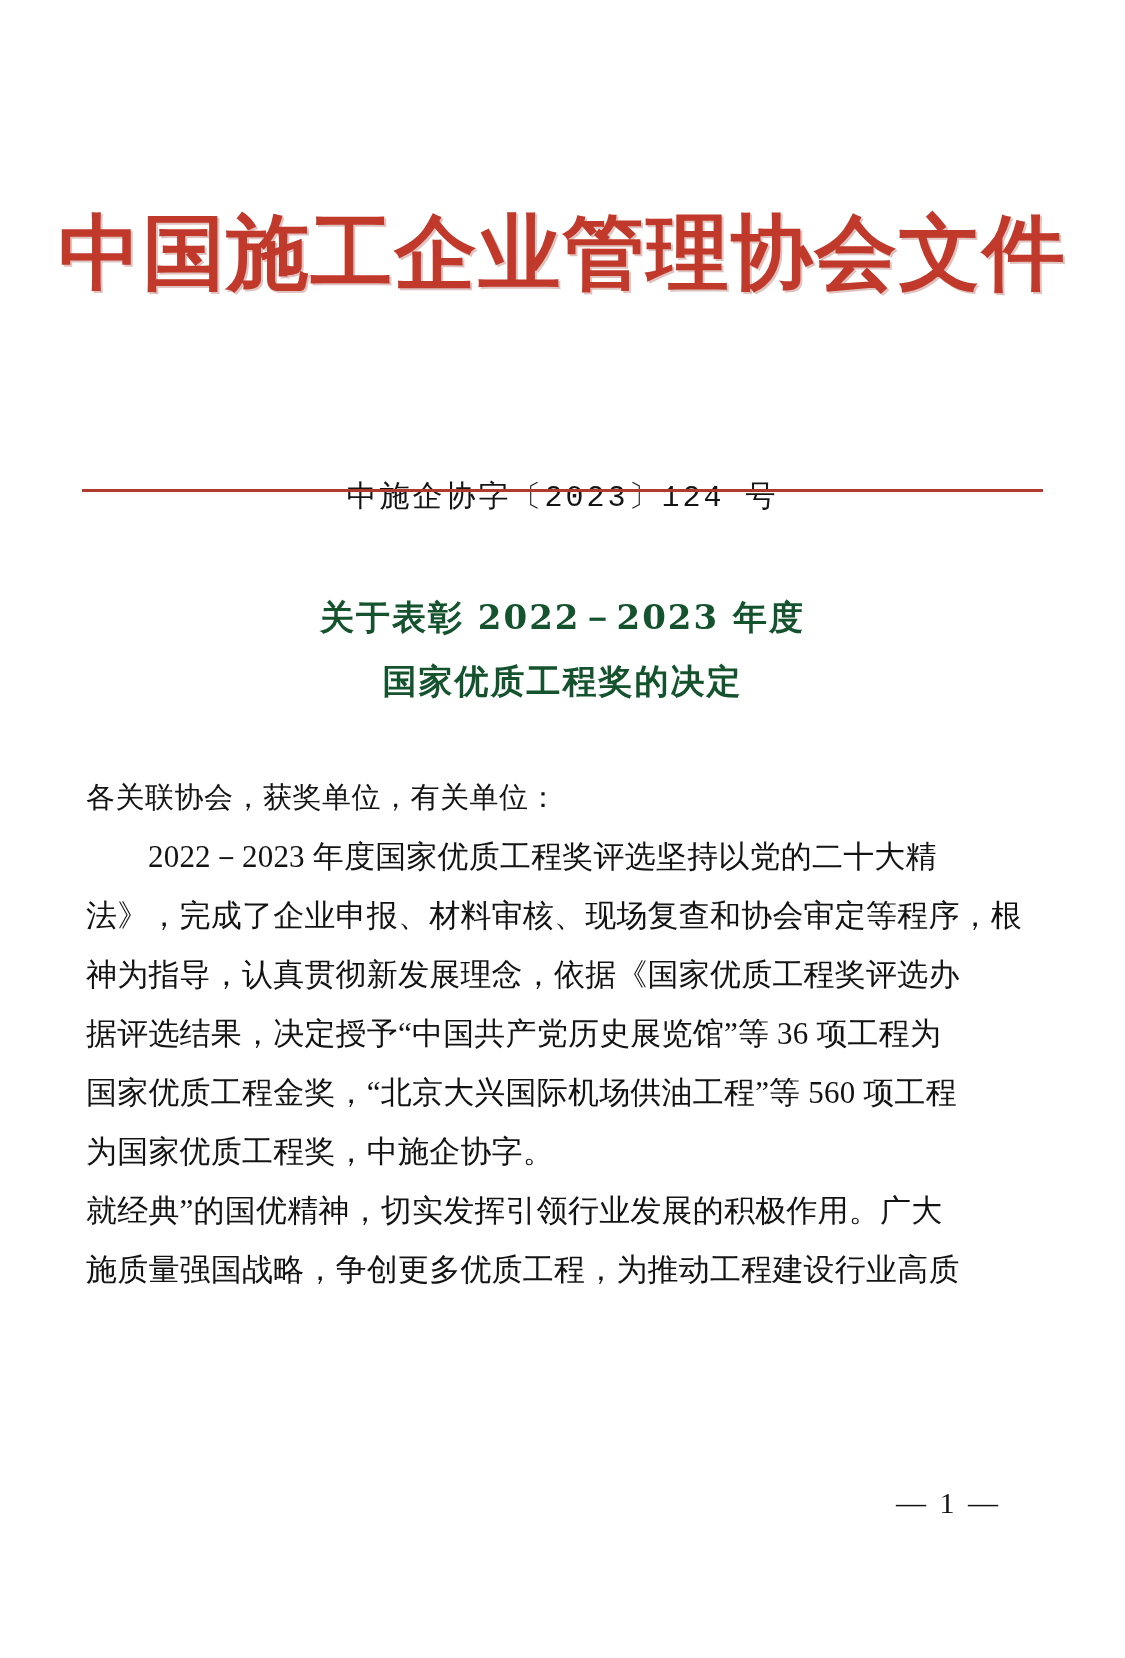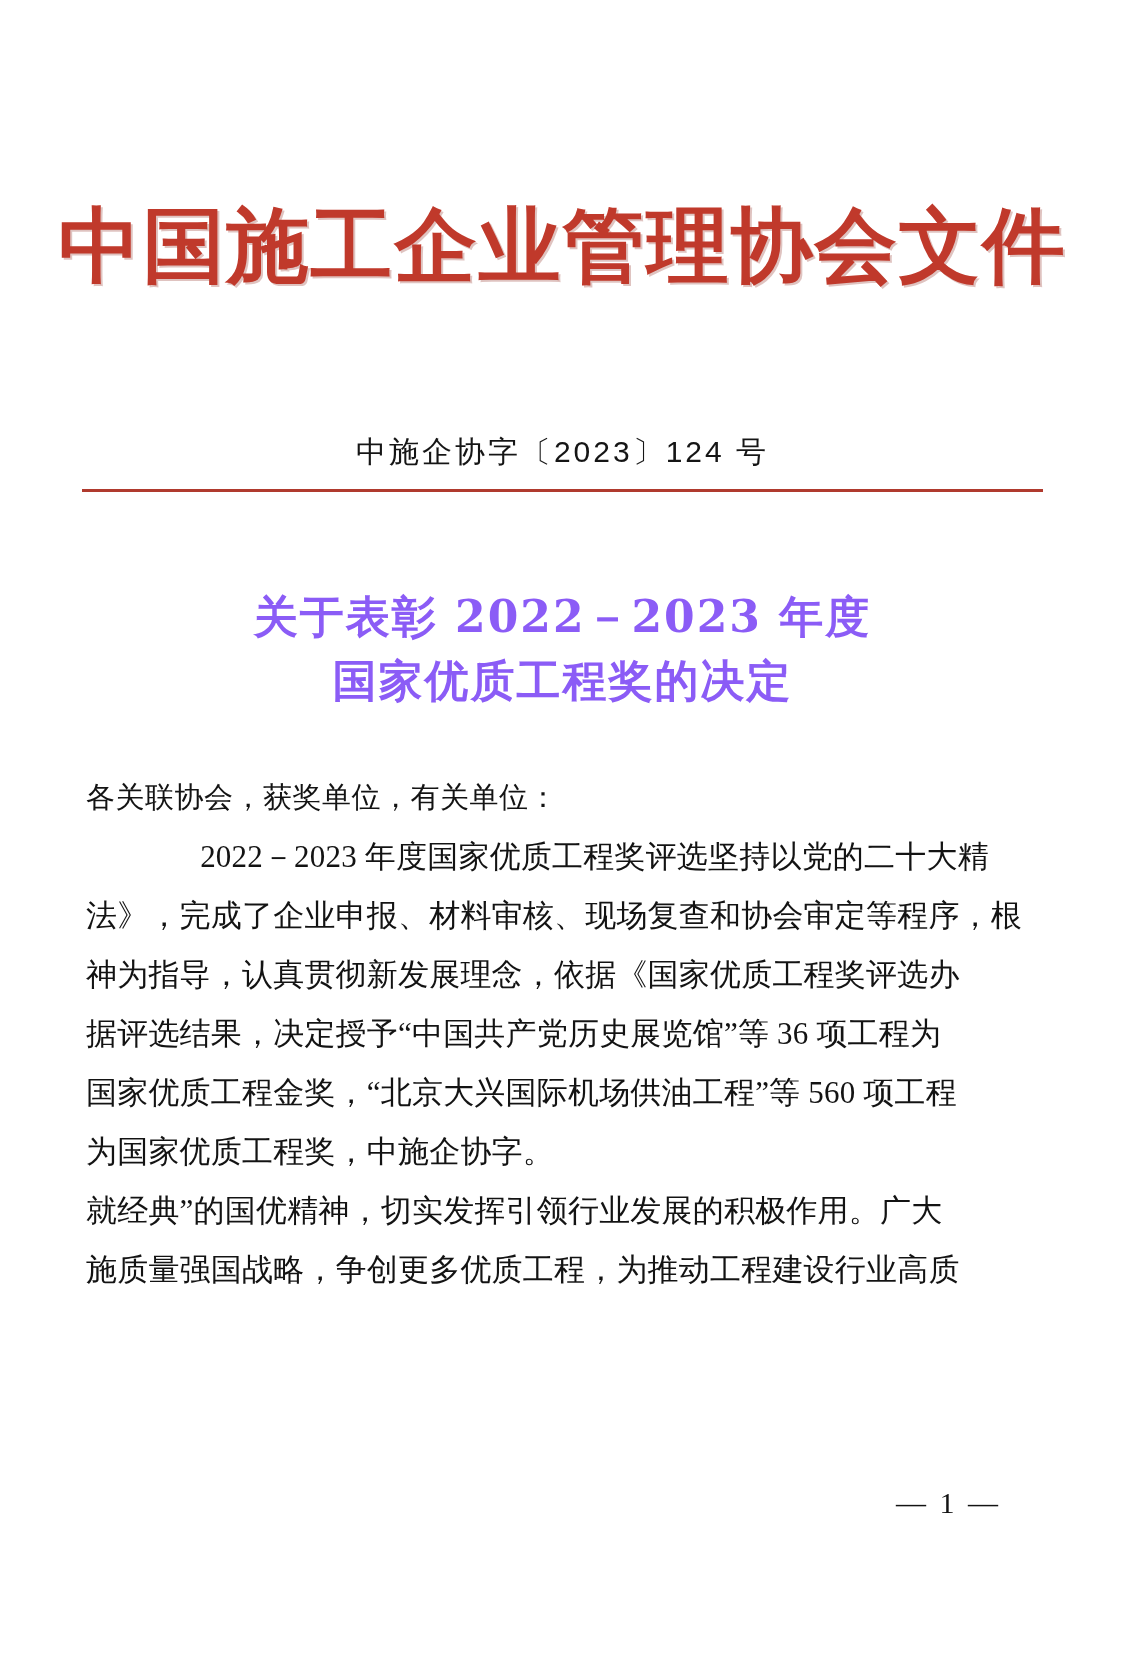--- a/index.html
+++ b/index.html
@@ -24,44 +24,45 @@
   .masthead {
     position: absolute;
     left: 0;
     right: 0;
     top: 212px;
     text-align: center;
   }
   .masthead-title {
     display: inline-block;
     color: #c0392b;
-    font-family: Liberation Mono, monospace;
+    font-family: Liberation Sans, sans-serif;
     font-weight: 700;
     font-size: 82px;
     line-height: 1.0;
     letter-spacing: 2px;
     text-shadow: 2px 2px 0 rgba(140,40,30,0.28);
     white-space: nowrap;
   }
 
   
   .doc-number-row {
     position: absolute;
     left: 0;
     right: 0;
     top: 432px;
     text-align: center;
   }
   .doc-number {
     display: inline-block;
     color: #151515;
-    font-family: Liberation Sans, sans-serif;
+    font-family: Liberation Mono, monospace;
     font-size: 30px;
     letter-spacing: 3px;
     white-space: nowrap;
+    margin-top: 44px;
   }
 
   
   .divider {
     position: absolute;
     left: 82px;
     right: 82px;
     top: 489px;
     height: 3px;
     background: #b03a2e;
@@ -70,24 +71,24 @@
   
   .doc-title {
     position: absolute;
     left: 120px;
     right: 120px;
     top: 585px;
     text-align: center;
   }
   .doc-title-line {
     display: block;
-    color: #8b5cf6;
+    color: #14532d;
     font-family: "DejaVu Serif", "Liberation Serif", serif;
     font-weight: 700;
-    font-size: 44px;
+    font-size: 34px;
     line-height: 64px;
     letter-spacing: 2px;
     white-space: nowrap;
   }
 
   
   .body-block {
     position: absolute;
     left: 86px;
     width: 955px;
@@ -104,21 +105,20 @@
   .body-line {
     color: #131313;
     font-family: "Liberation Serif", "DejaVu Serif", serif;
     font-size: 31px;
     line-height: 59px;
     letter-spacing: 0.2px;
     white-space: nowrap;
   }
   .body-line.indent {
     text-indent: 62px;
-    text-align: center;
   }
 
   
   .page-footer {
     position: absolute;
     left: 0;
     right: 124px;
     top: 1486px;
     text-align: right;
   }

